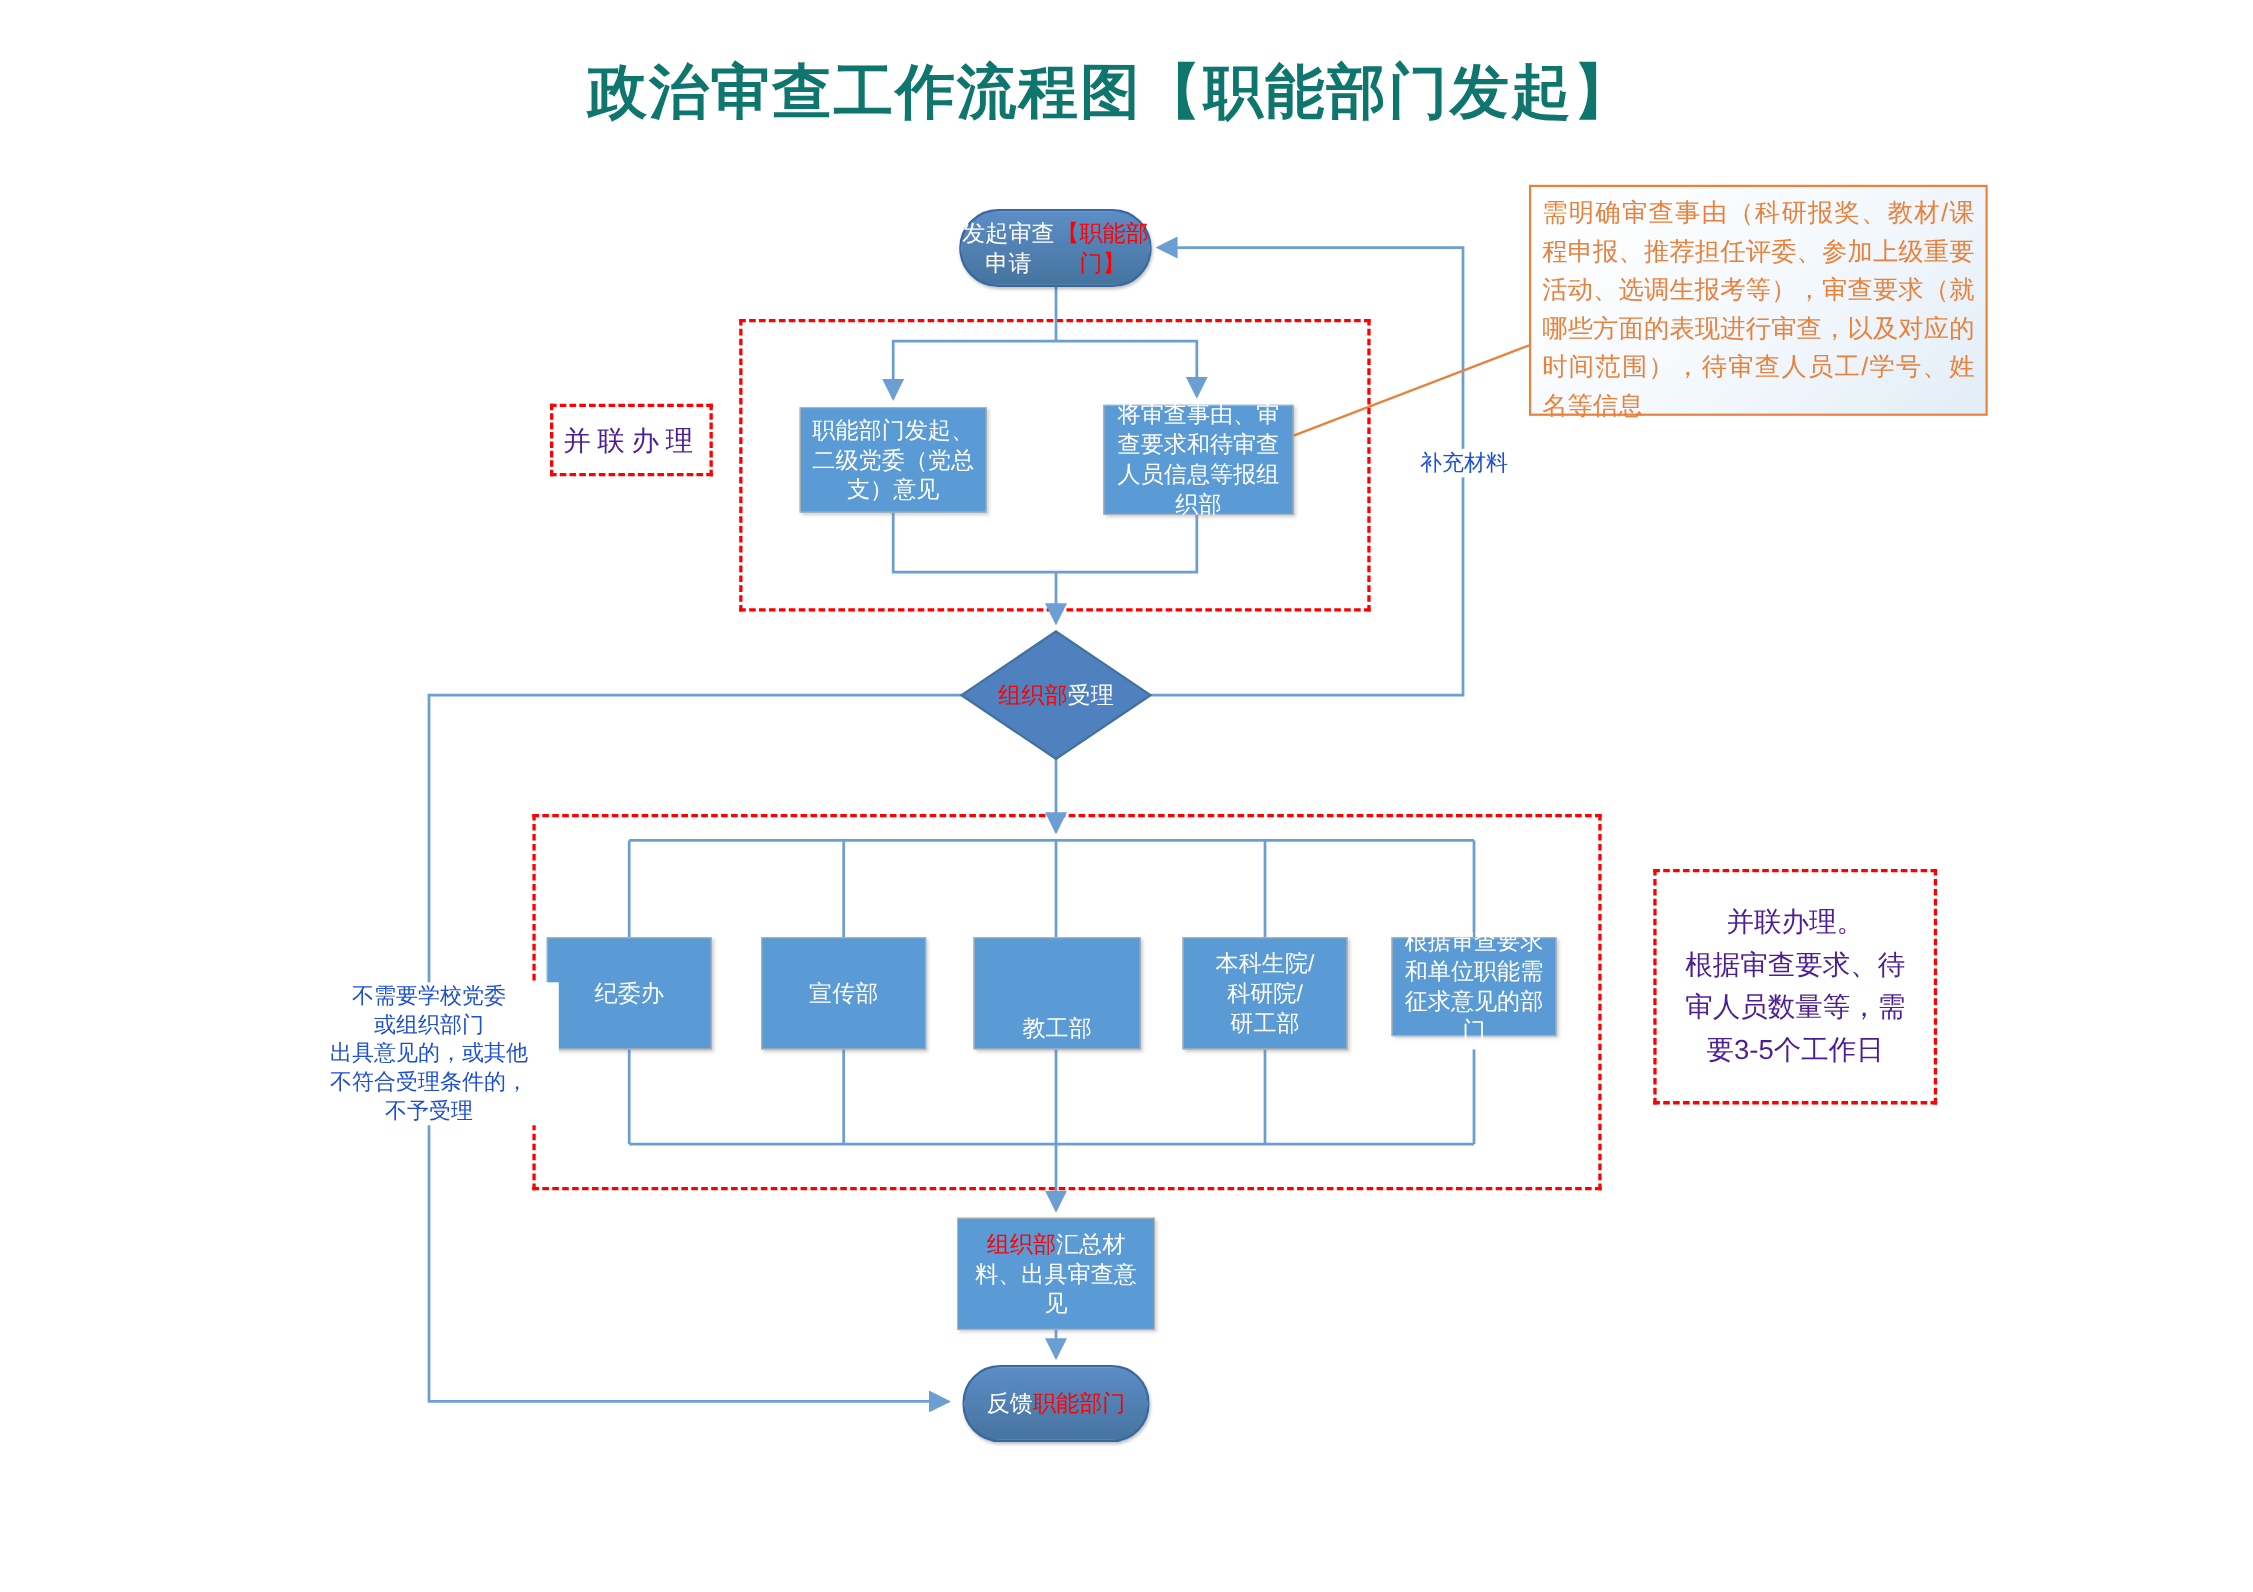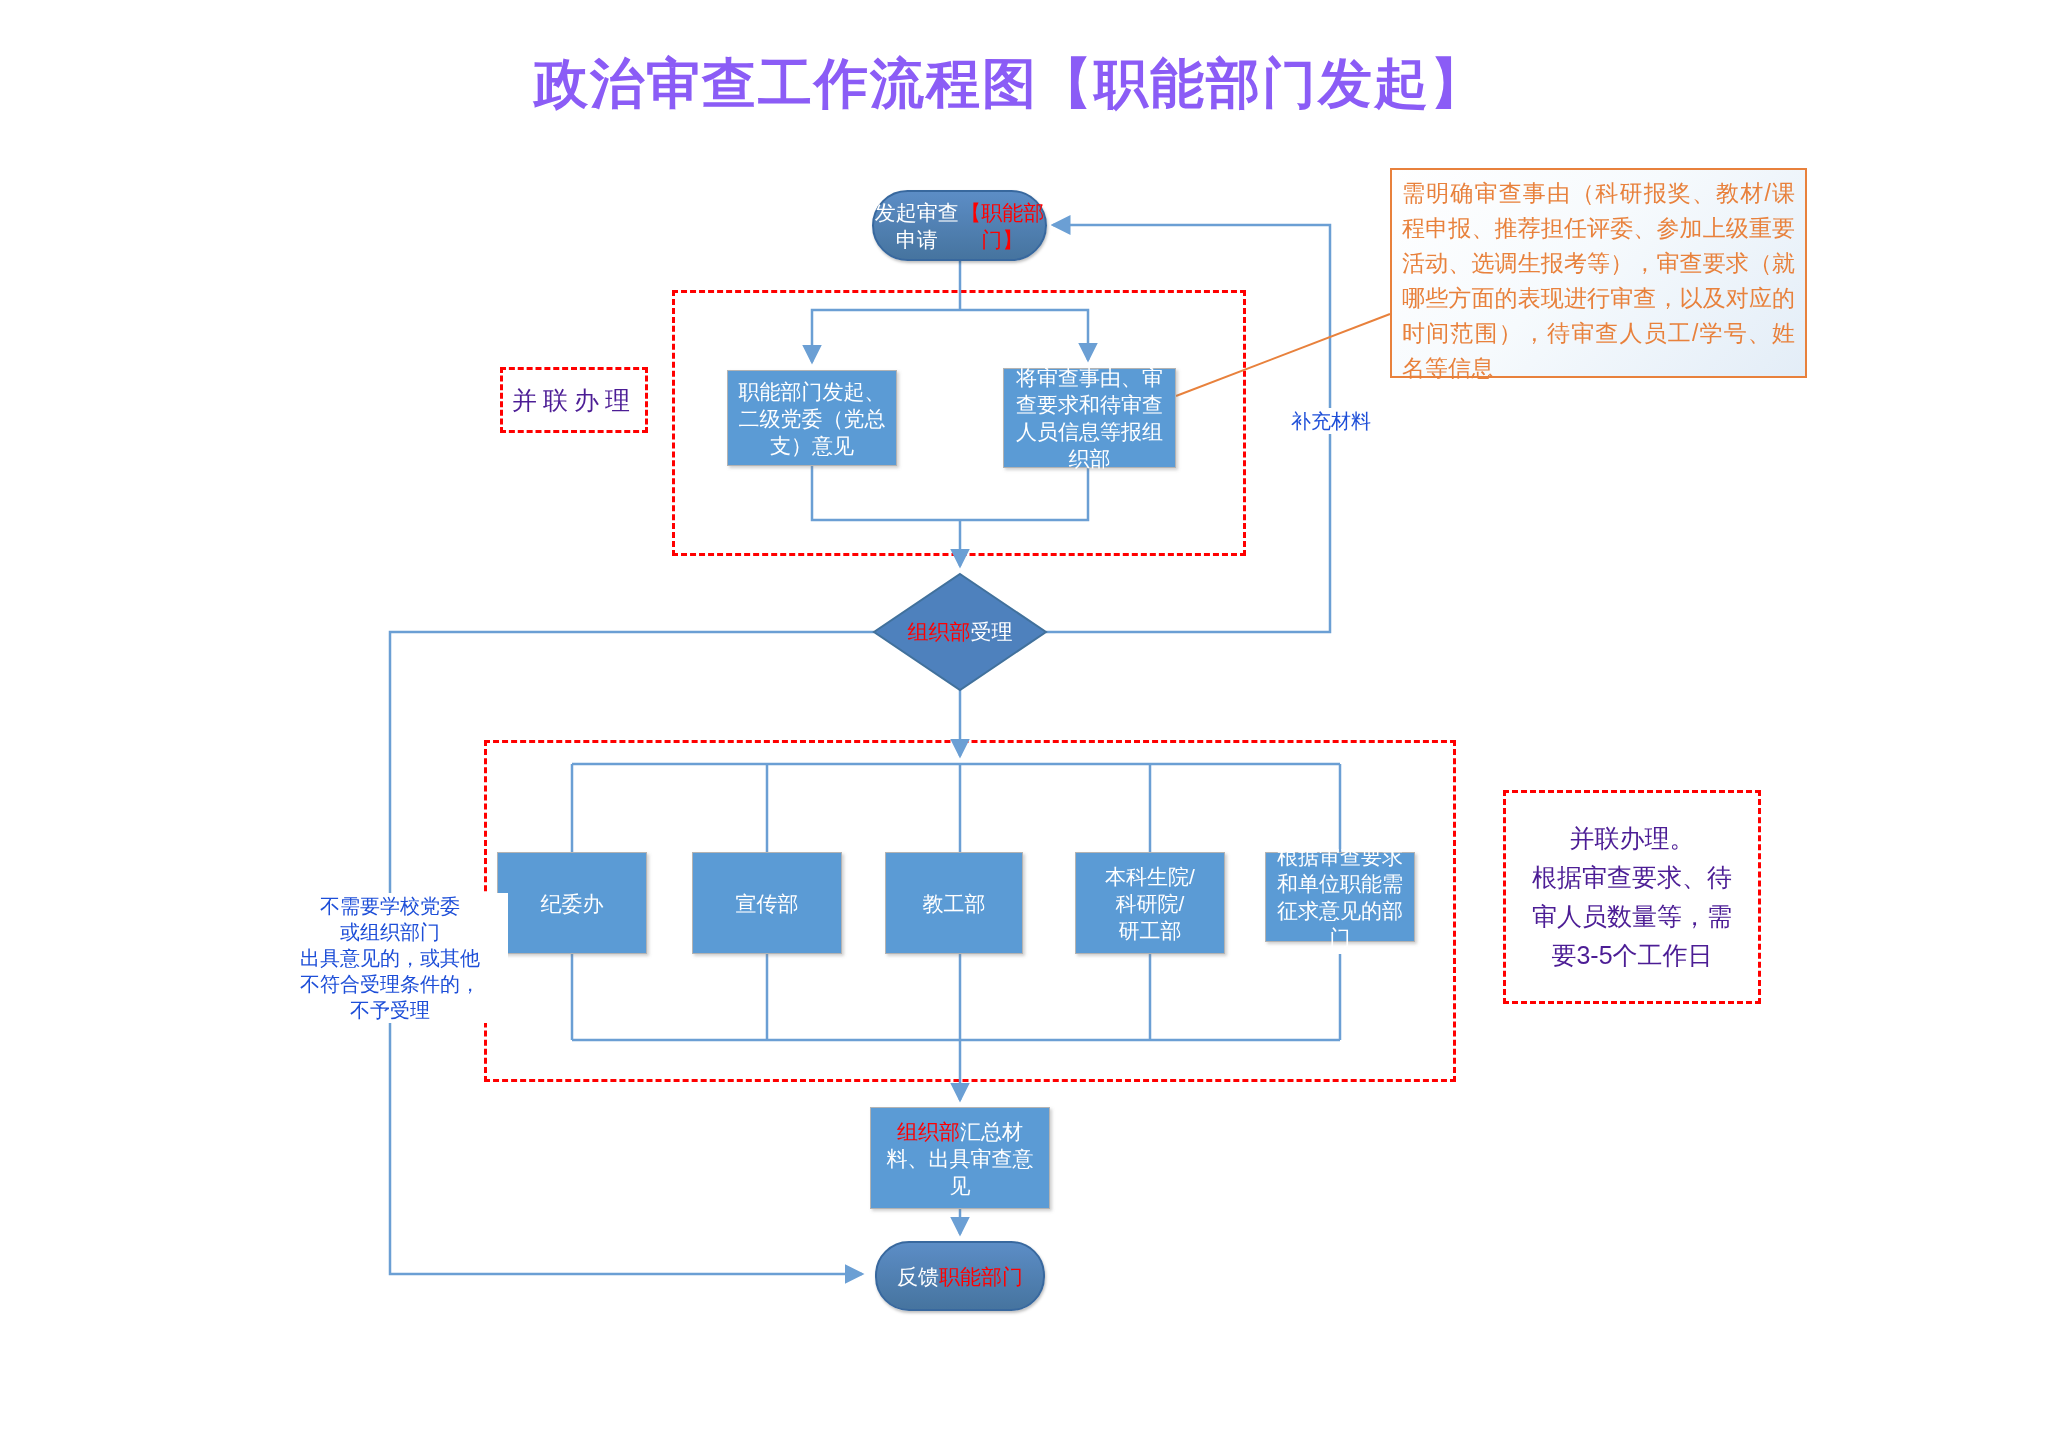--- a/index.html
+++ b/index.html
@@ -1,21 +1,21 @@
 <!DOCTYPE html>
 <html><head>
 <meta charset="utf-8">
 <style>
   html,body{margin:0;padding:0;background:#ffffff;}
   body{font-family:"Liberation Sans", sans-serif;}
   #stage{position:relative;width:2048px;height:1447px;background:#ffffff;overflow:hidden;}
 
   .title{
     position:absolute;left:0;top:48px;width:2020px;text-align:center;
-    font-family:"Liberation Serif", serif;font-weight:900;font-size:54px;color:#8b5cf6;
+    font-family:"Liberation Serif", serif;font-weight:900;font-size:54px;color:#0f766e;
     letter-spacing:2px;
   }
 
   svg.layer{position:absolute;left:0;top:0;z-index:1;}
 
   .dashed-rect{position:absolute;border:3px dashed #ff0000;z-index:0;background:transparent;}
 
   .node{position:absolute;z-index:2;display:flex;flex-direction:row;align-items:center;justify-content:center;
         text-align:center;color:#ffffff;box-sizing:border-box;}
   .oval{
@@ -139,21 +139,21 @@
 出具意见的，或其他
 不符合受理条件的，
 不予受理</div>
 
   <div class="node rect" style="left:497px;top:852px;width:150px;height:102px;">
     <span>纪委办</span>
   </div>
   <div class="node rect" style="left:692px;top:852px;width:150px;height:102px;">
     <span>宣传部</span>
   </div>
-  <div class="node rect" style="left:885px;top:852px;width:138px;height:102px;">
+  <div class="node rect" style="left:885px;top:852px;width:152px;height:102px;align-items:flex-end;">
     <span>教工部</span>
   </div>
   <div class="node rect pre" style="left:1075px;top:852px;width:150px;height:102px;">
     <span class="pre">本科生院/
 科研院/
 研工部</span>
   </div>
   <div class="node rect" style="left:1265px;top:852px;width:150px;height:90px;">
     <span>根据审查要求和单位职能需征求意见的部门</span>
   </div>

